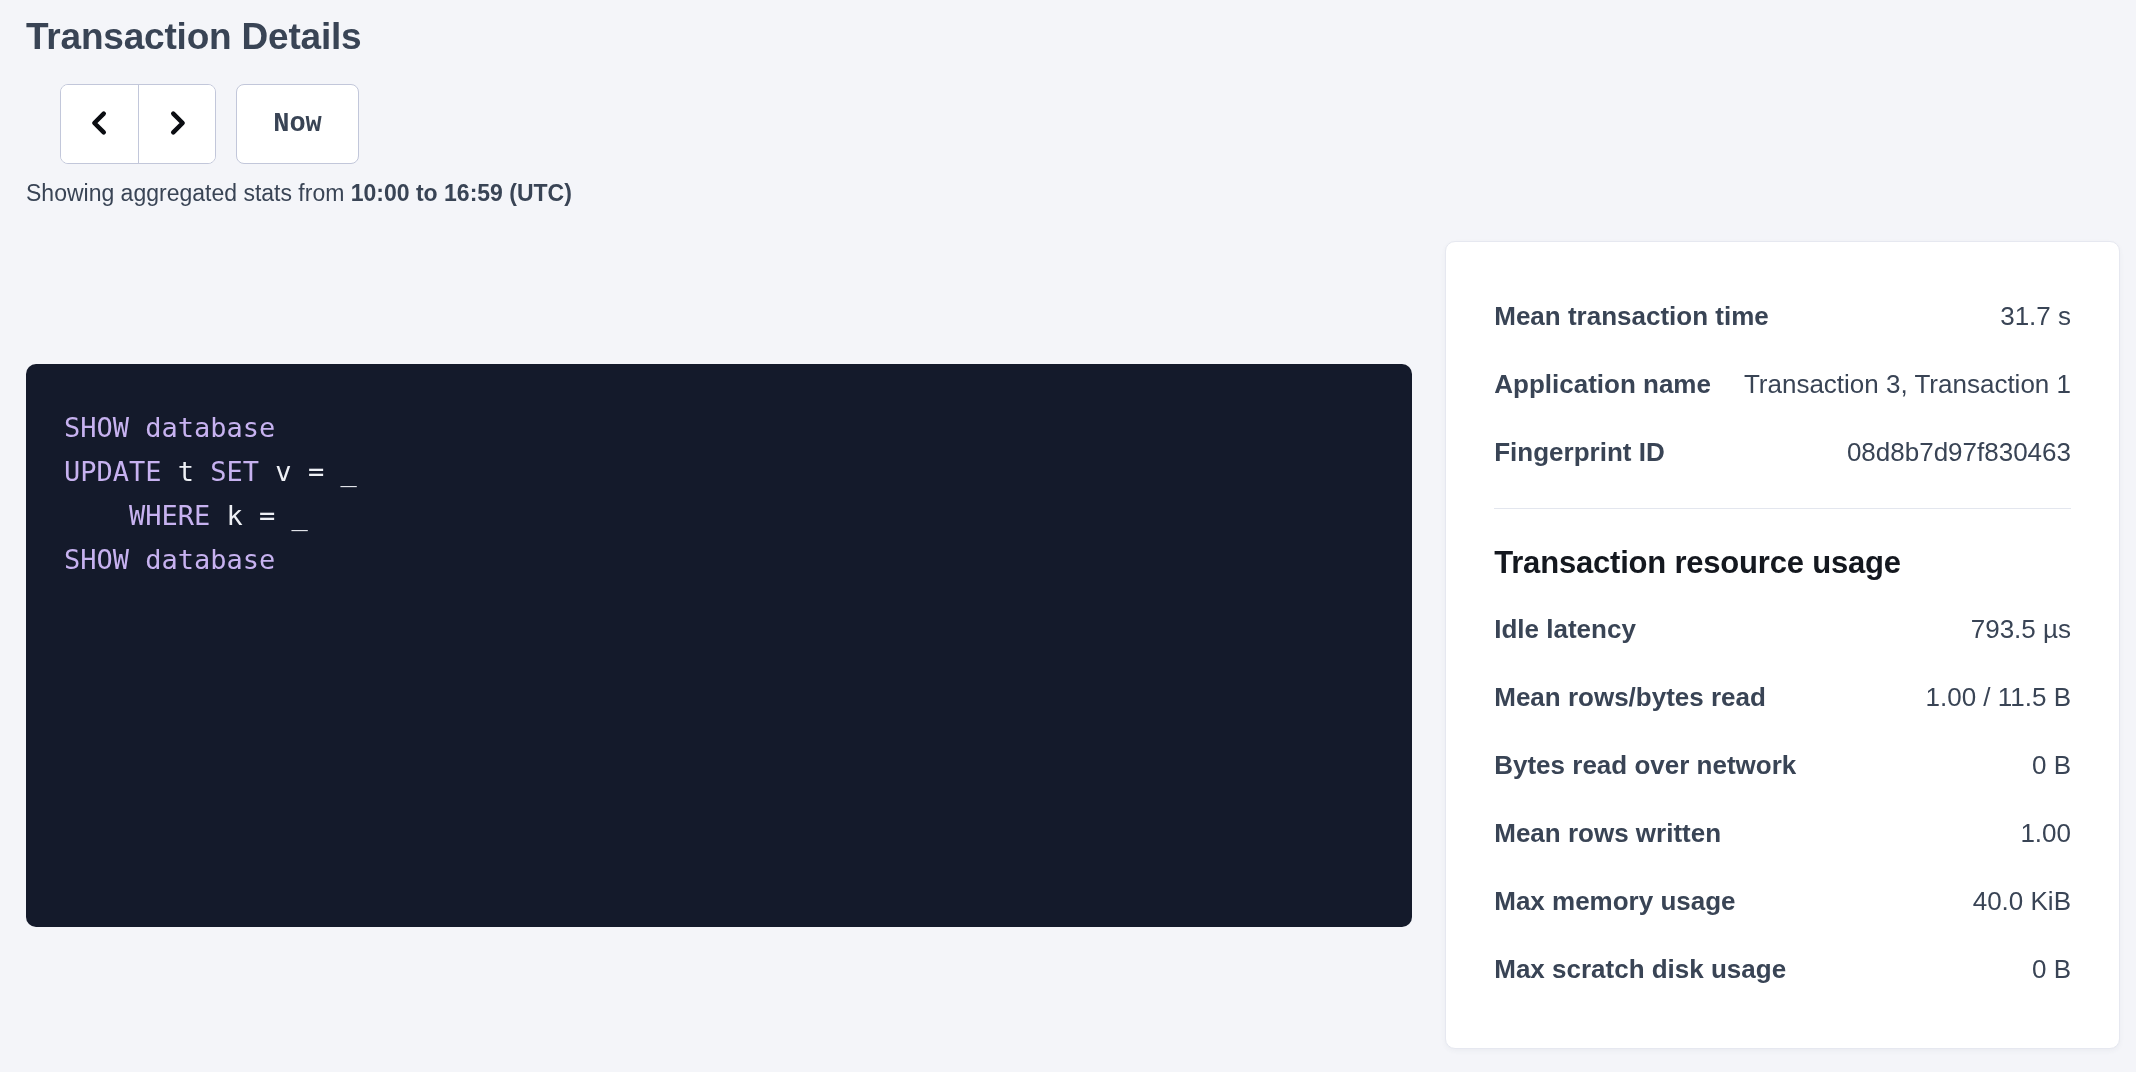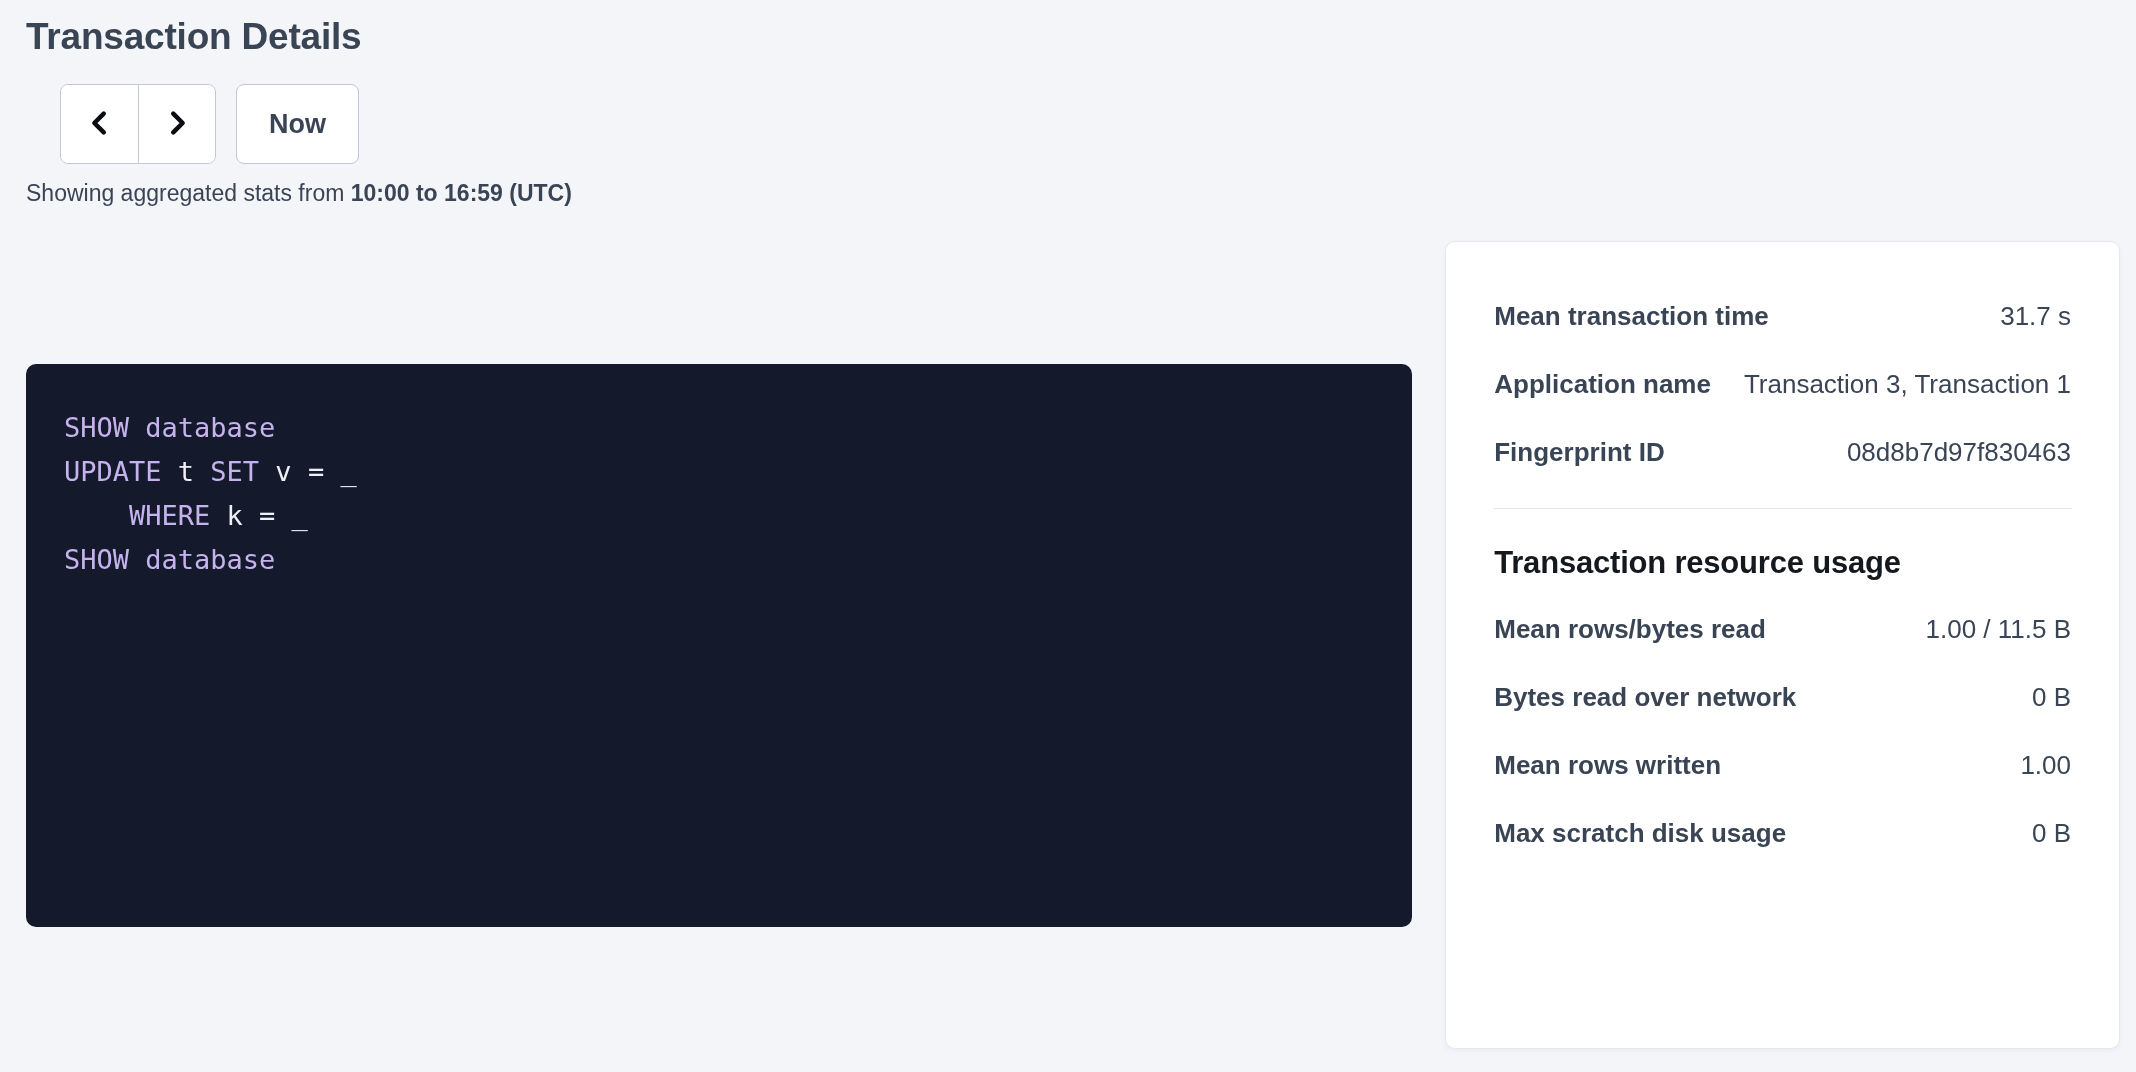--- a/index.html
+++ b/index.html
@@ -76,21 +76,21 @@
     cursor: pointer;
   }
   .arrow-btn + .arrow-btn { border-left: 1px solid #c2c7da; }
   .now-button {
     margin-left: 20px;
     width: 123px;
     height: 80px;
     background: #ffffff;
     border: 1px solid #c2c7da;
     border-radius: 8px;
-    font-family: Liberation Sans, sans-serif;
+    font-family: Liberation Mono, monospace;
     font-size: 27px;
     font-weight: 600;
     color: #394455;
     display: flex;
     align-items: center;
     justify-content: center;
     cursor: pointer;
   }
   
   .agg-summary {
@@ -220,30 +220,38 @@
         <span class="stat-label">Fingerprint ID</span>
         <span class="stat-value">08d8b7d97f830463</span>
       </div>
 
       <hr class="card-divider">
 
       <div class="section-heading">Transaction resource usage</div>
 
       <div class="resource-rows">
         <div class="stat-row">
+          <span class="stat-label">Idle latency</span>
+          <span class="stat-value">793.5 µs</span>
+        </div>
+        <div class="stat-row">
           <span class="stat-label">Mean rows/bytes read</span>
           <span class="stat-value">1.00 / 11.5 B</span>
         </div>
         <div class="stat-row">
           <span class="stat-label">Bytes read over network</span>
           <span class="stat-value">0 B</span>
         </div>
         <div class="stat-row">
           <span class="stat-label">Mean rows written</span>
           <span class="stat-value">1.00</span>
+        </div>
+        <div class="stat-row">
+          <span class="stat-label">Max memory usage</span>
+          <span class="stat-value">40.0 KiB</span>
         </div>
         <div class="stat-row">
           <span class="stat-label">Max scratch disk usage</span>
           <span class="stat-value">0 B</span>
         </div>
       </div>
 
     </div>
   </div>
 </div>

